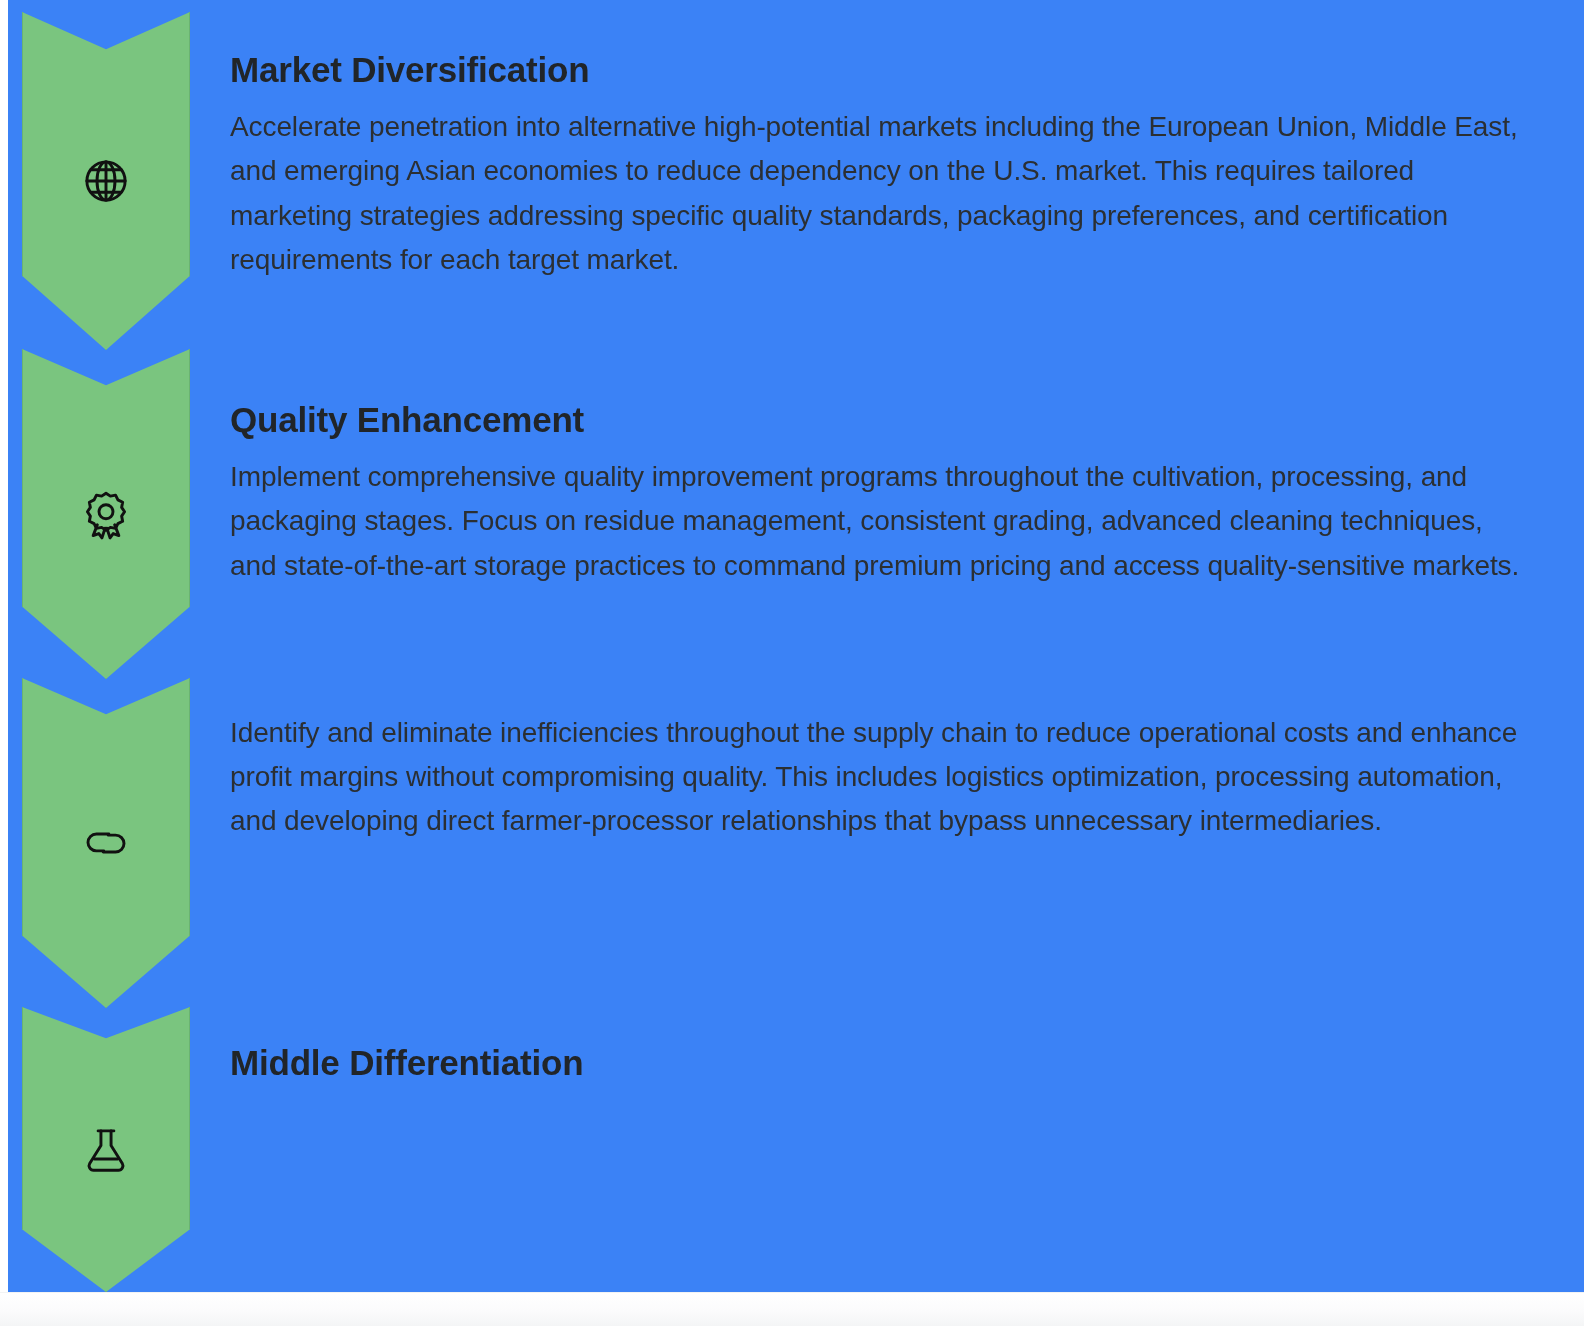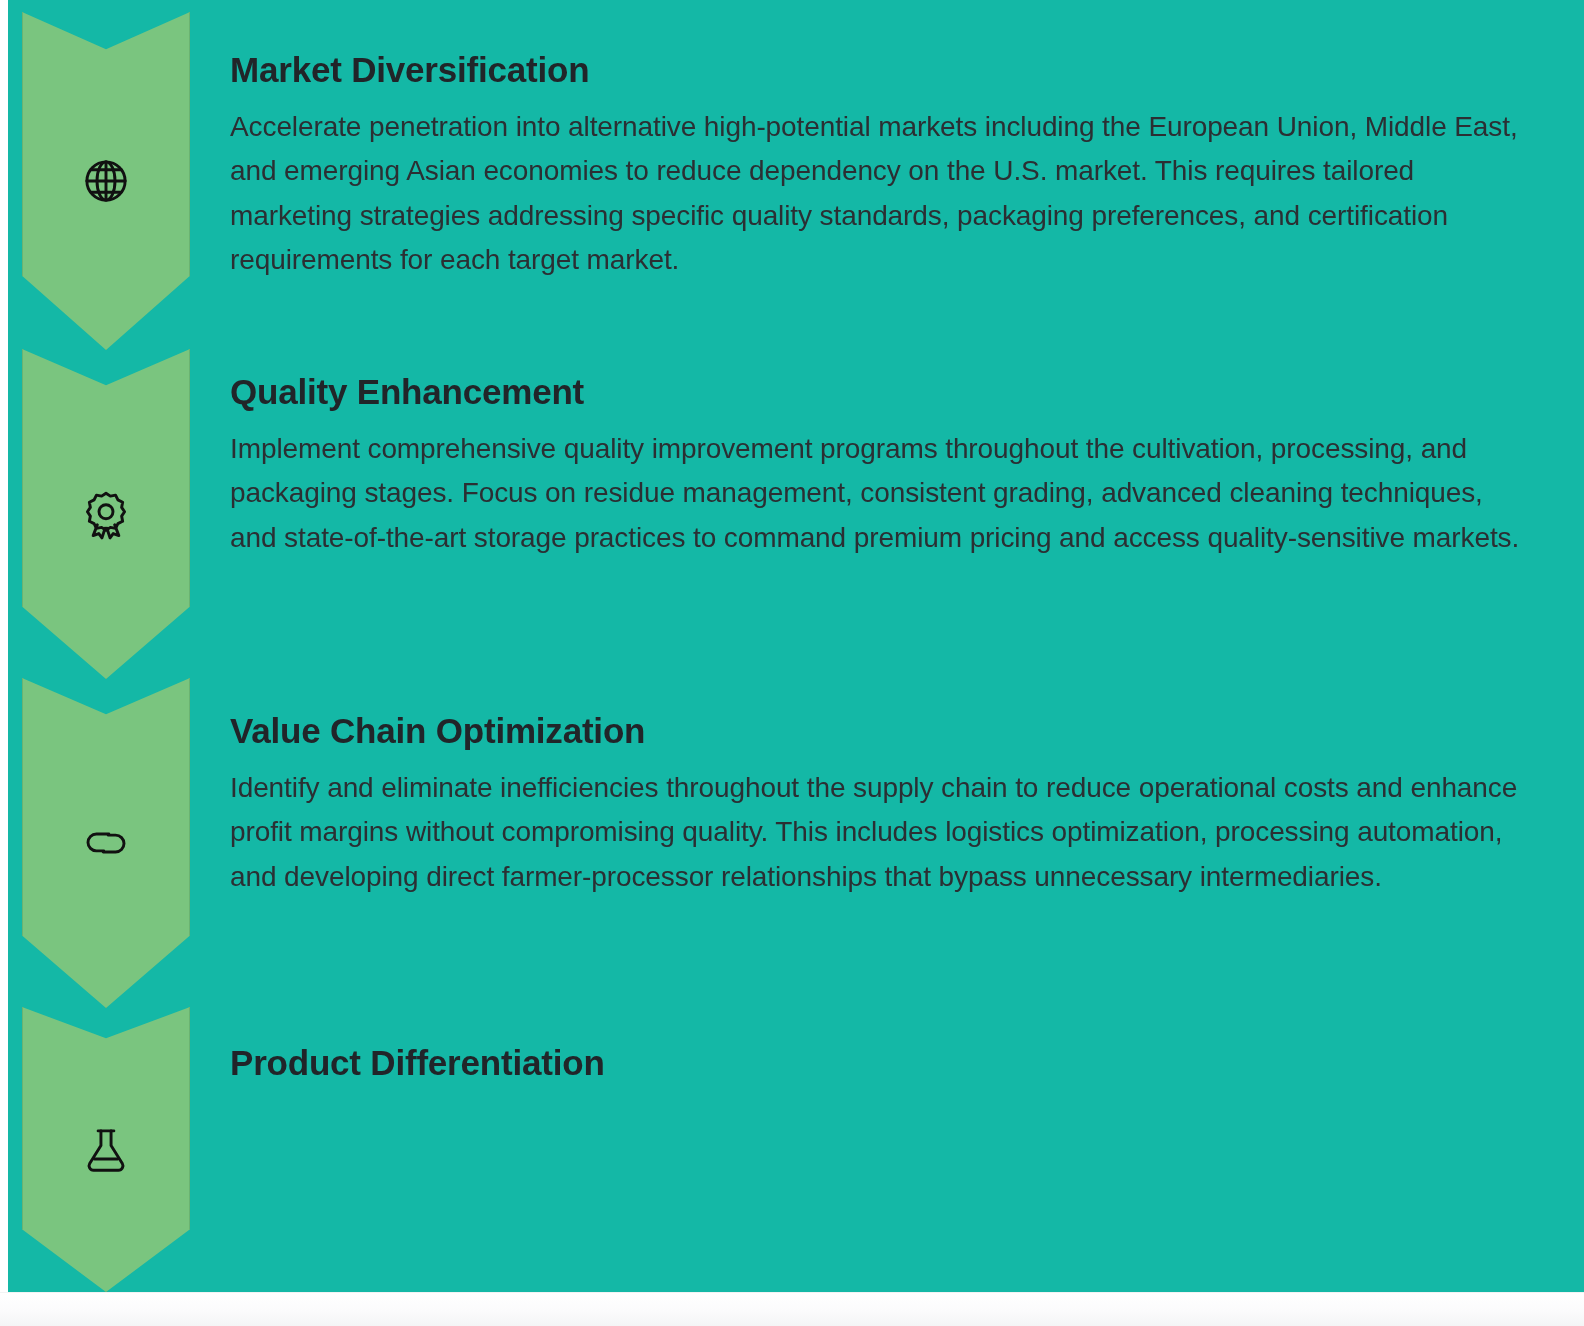--- a/index.html
+++ b/index.html
@@ -8,21 +8,21 @@
     margin: 0;
     padding: 0;
     background: #ffffff;
     font-family: "Liberation Sans", sans-serif;
     -webkit-font-smoothing: antialiased;
   }
   #page {
     position: relative;
     width: 1584px;
     height: 1326px;
-    background: #14b8a6;
+    background: #3b82f6;
     overflow: hidden;
   }
 
   
   .rail {
     position: absolute;
     left: 0;
     top: 0;
     width: 212px;
     height: 1326px;
@@ -142,31 +142,30 @@
 
   </div>
 
   <div class="content">
 
     <div class="block" style="top:50px;">
       <h2 class="block-title">Market Diversification</h2>
       <p class="block-body">Accelerate penetration into alternative high-potential markets including the European Union, Middle East, and emerging Asian economies to reduce dependency on the U.S. market. This requires tailored marketing strategies addressing specific quality standards, packaging preferences, and certification requirements for each target market.</p>
     </div>
 
-    <div class="block" style="top:372px;">
+    <div class="block" style="top:400px;">
       <h2 class="block-title">Quality Enhancement</h2>
       <p class="block-body">Implement comprehensive quality improvement programs throughout the cultivation, processing, and packaging stages. Focus on residue management, consistent grading, advanced cleaning techniques, and state-of-the-art storage practices to command premium pricing and access quality-sensitive markets.</p>
     </div>
 
     <div class="block" style="top:711px;">
-      <h2 class="block-title">Value Chain Optimization</h2>
       <p class="block-body">Identify and eliminate inefficiencies throughout the supply chain to reduce operational costs and enhance profit margins without compromising quality. This includes logistics optimization, processing automation, and developing direct farmer-processor relationships that bypass unnecessary intermediaries.</p>
     </div>
 
     <div class="block" style="top:1043px;">
-      <h2 class="block-title">Product Differentiation</h2>
+      <h2 class="block-title">Middle Differentiation</h2>
     </div>
 
   </div>
 
   <div class="bottom-strip"></div>
 
 </div>
 
 </body></html>

